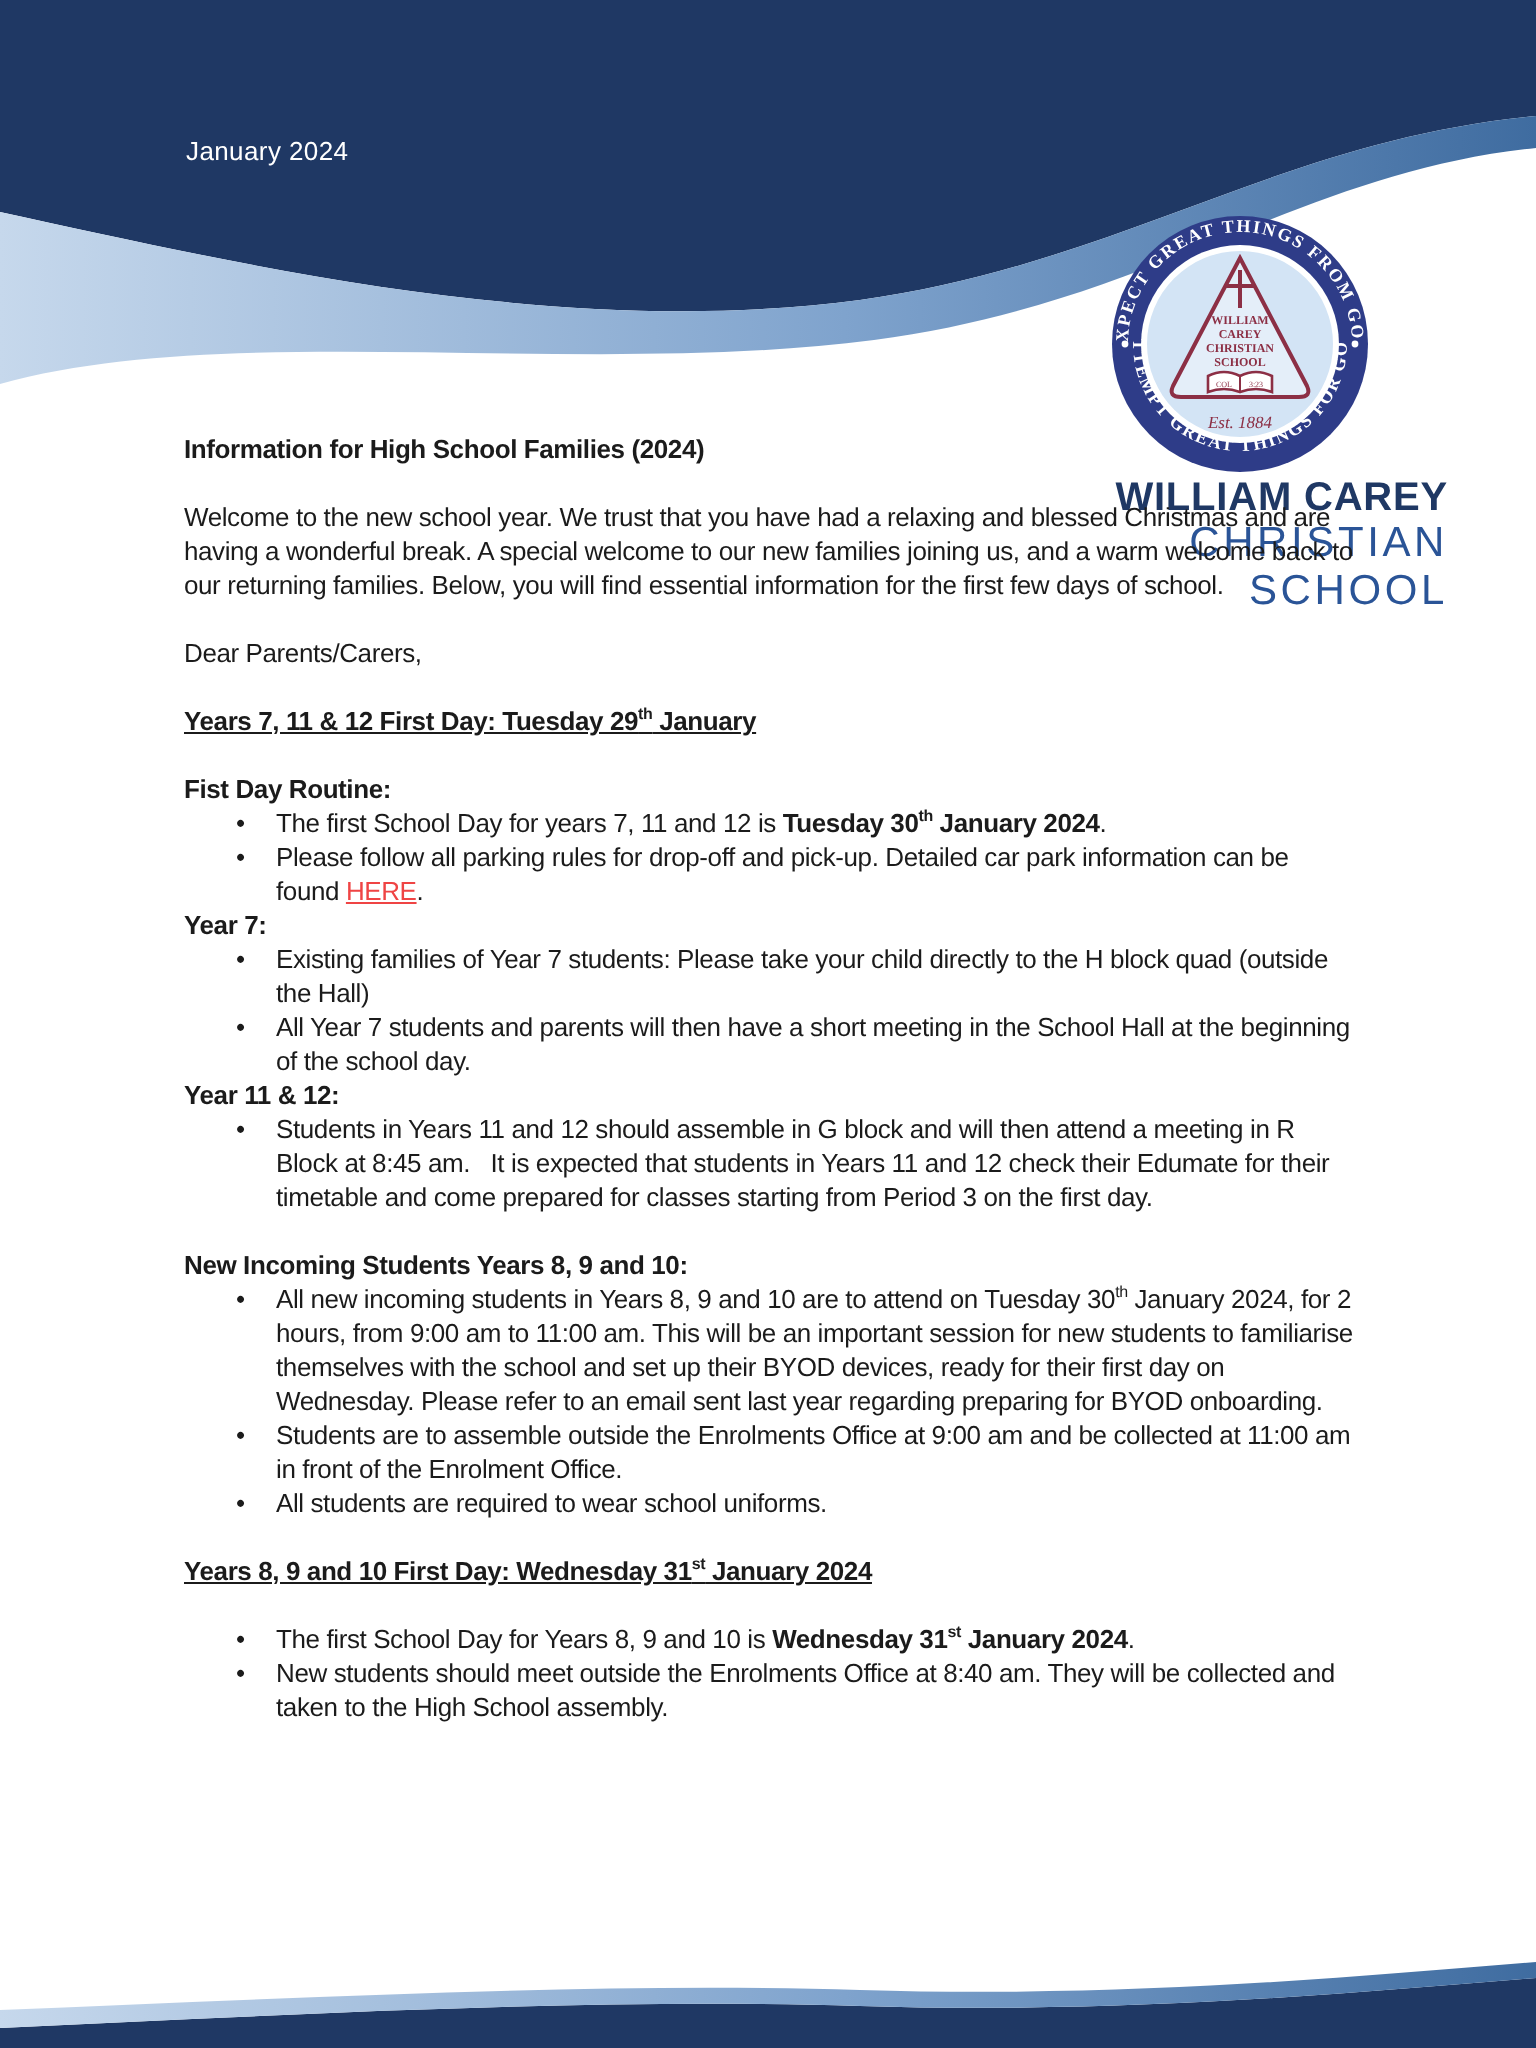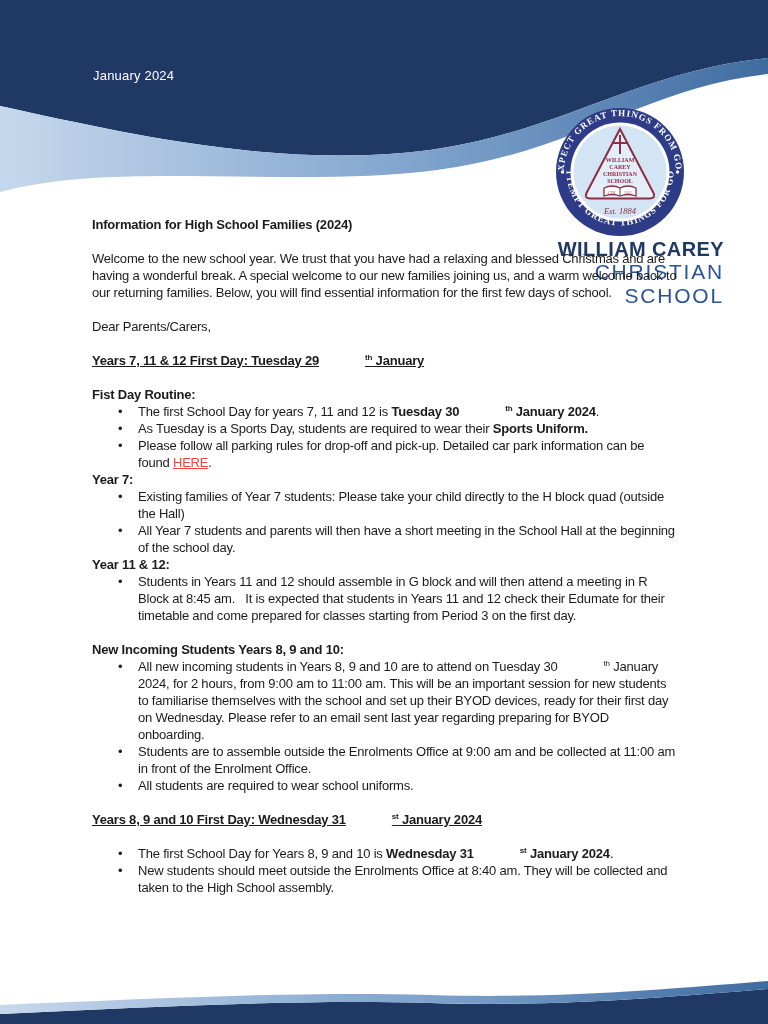--- a/index.html
+++ b/index.html
@@ -19,21 +19,21 @@
   .wordmark .l2{font-size:21px;font-weight:400;color:#2A5497;letter-spacing:1.8px;}
   
   .content{
     position:absolute;top:216px;left:92px;width:586px;
     font-size:13px;line-height:17px;color:#1b1b1b;letter-spacing:-0.2px;
   }
   .content p{margin:0;}
   .mb{margin-bottom:17px !important;}
   .bold{font-weight:700;}
   .h-underline{font-weight:700;text-decoration:underline;}
-  sup{font-size:8px;vertical-align:super;line-height:0;margin-left:46px;}
+  sup{font-size:8px;vertical-align:super;line-height:0;}
   ul{list-style:none;margin:0;padding:0;}
   li{position:relative;padding-left:46px;margin:0;}
   li::before{content:"\2022";position:absolute;left:26px;top:0;font-size:13px;}
   .subhead{margin-left:25px;font-weight:700;}
   a.doclink{color:#ef4444;text-decoration:underline;cursor:pointer;}
   
   .footer-wave{position:absolute;bottom:0;left:0;width:768px;height:46px;display:block;}
 </style>
 </head>
 <body>
@@ -99,21 +99,20 @@
 
   <p class="mb">Welcome to the new school year. We trust that you have had a relaxing and blessed Christmas and are having a wonderful break. A special welcome to our new families joining us, and a warm welcome back to our returning families. Below, you will find essential information for the first few days of school.</p>
 
   <p class="mb">Dear Parents/Carers,</p>
 
   <p class="h-underline mb"><span>Years 7, 11 &amp; 12 First Day: Tuesday 29</span><sup>th</sup><span> January</span></p>
 
   <p class="bold">Fist Day Routine:</p>
   <ul>
     <li><span>The first School Day for years 7, 11 and 12 is </span><strong><span>Tuesday 30</span><sup>th</sup><span> January 2024</span></strong><span>.</span></li>
-    <li><span>As Tuesday is a Sports Day, students are required to wear their </span><strong>Sports Uniform.</strong></li>
     <li><span>Please follow all parking rules for drop-off and pick-up. Detailed car park information can be found </span><a class="doclink">HERE</a><span>.</span></li>
   </ul>
 
   <p class="subhead">Year 7:</p>
   <ul>
     <li>Existing families of Year 7 students: Please take your child directly to the H block quad (outside the Hall)</li>
     <li>All Year 7 students and parents will then have a short meeting in the School Hall at the beginning of the school day.</li>
   </ul>
 
   <p class="subhead">Year 11 &amp; 12:</p>

